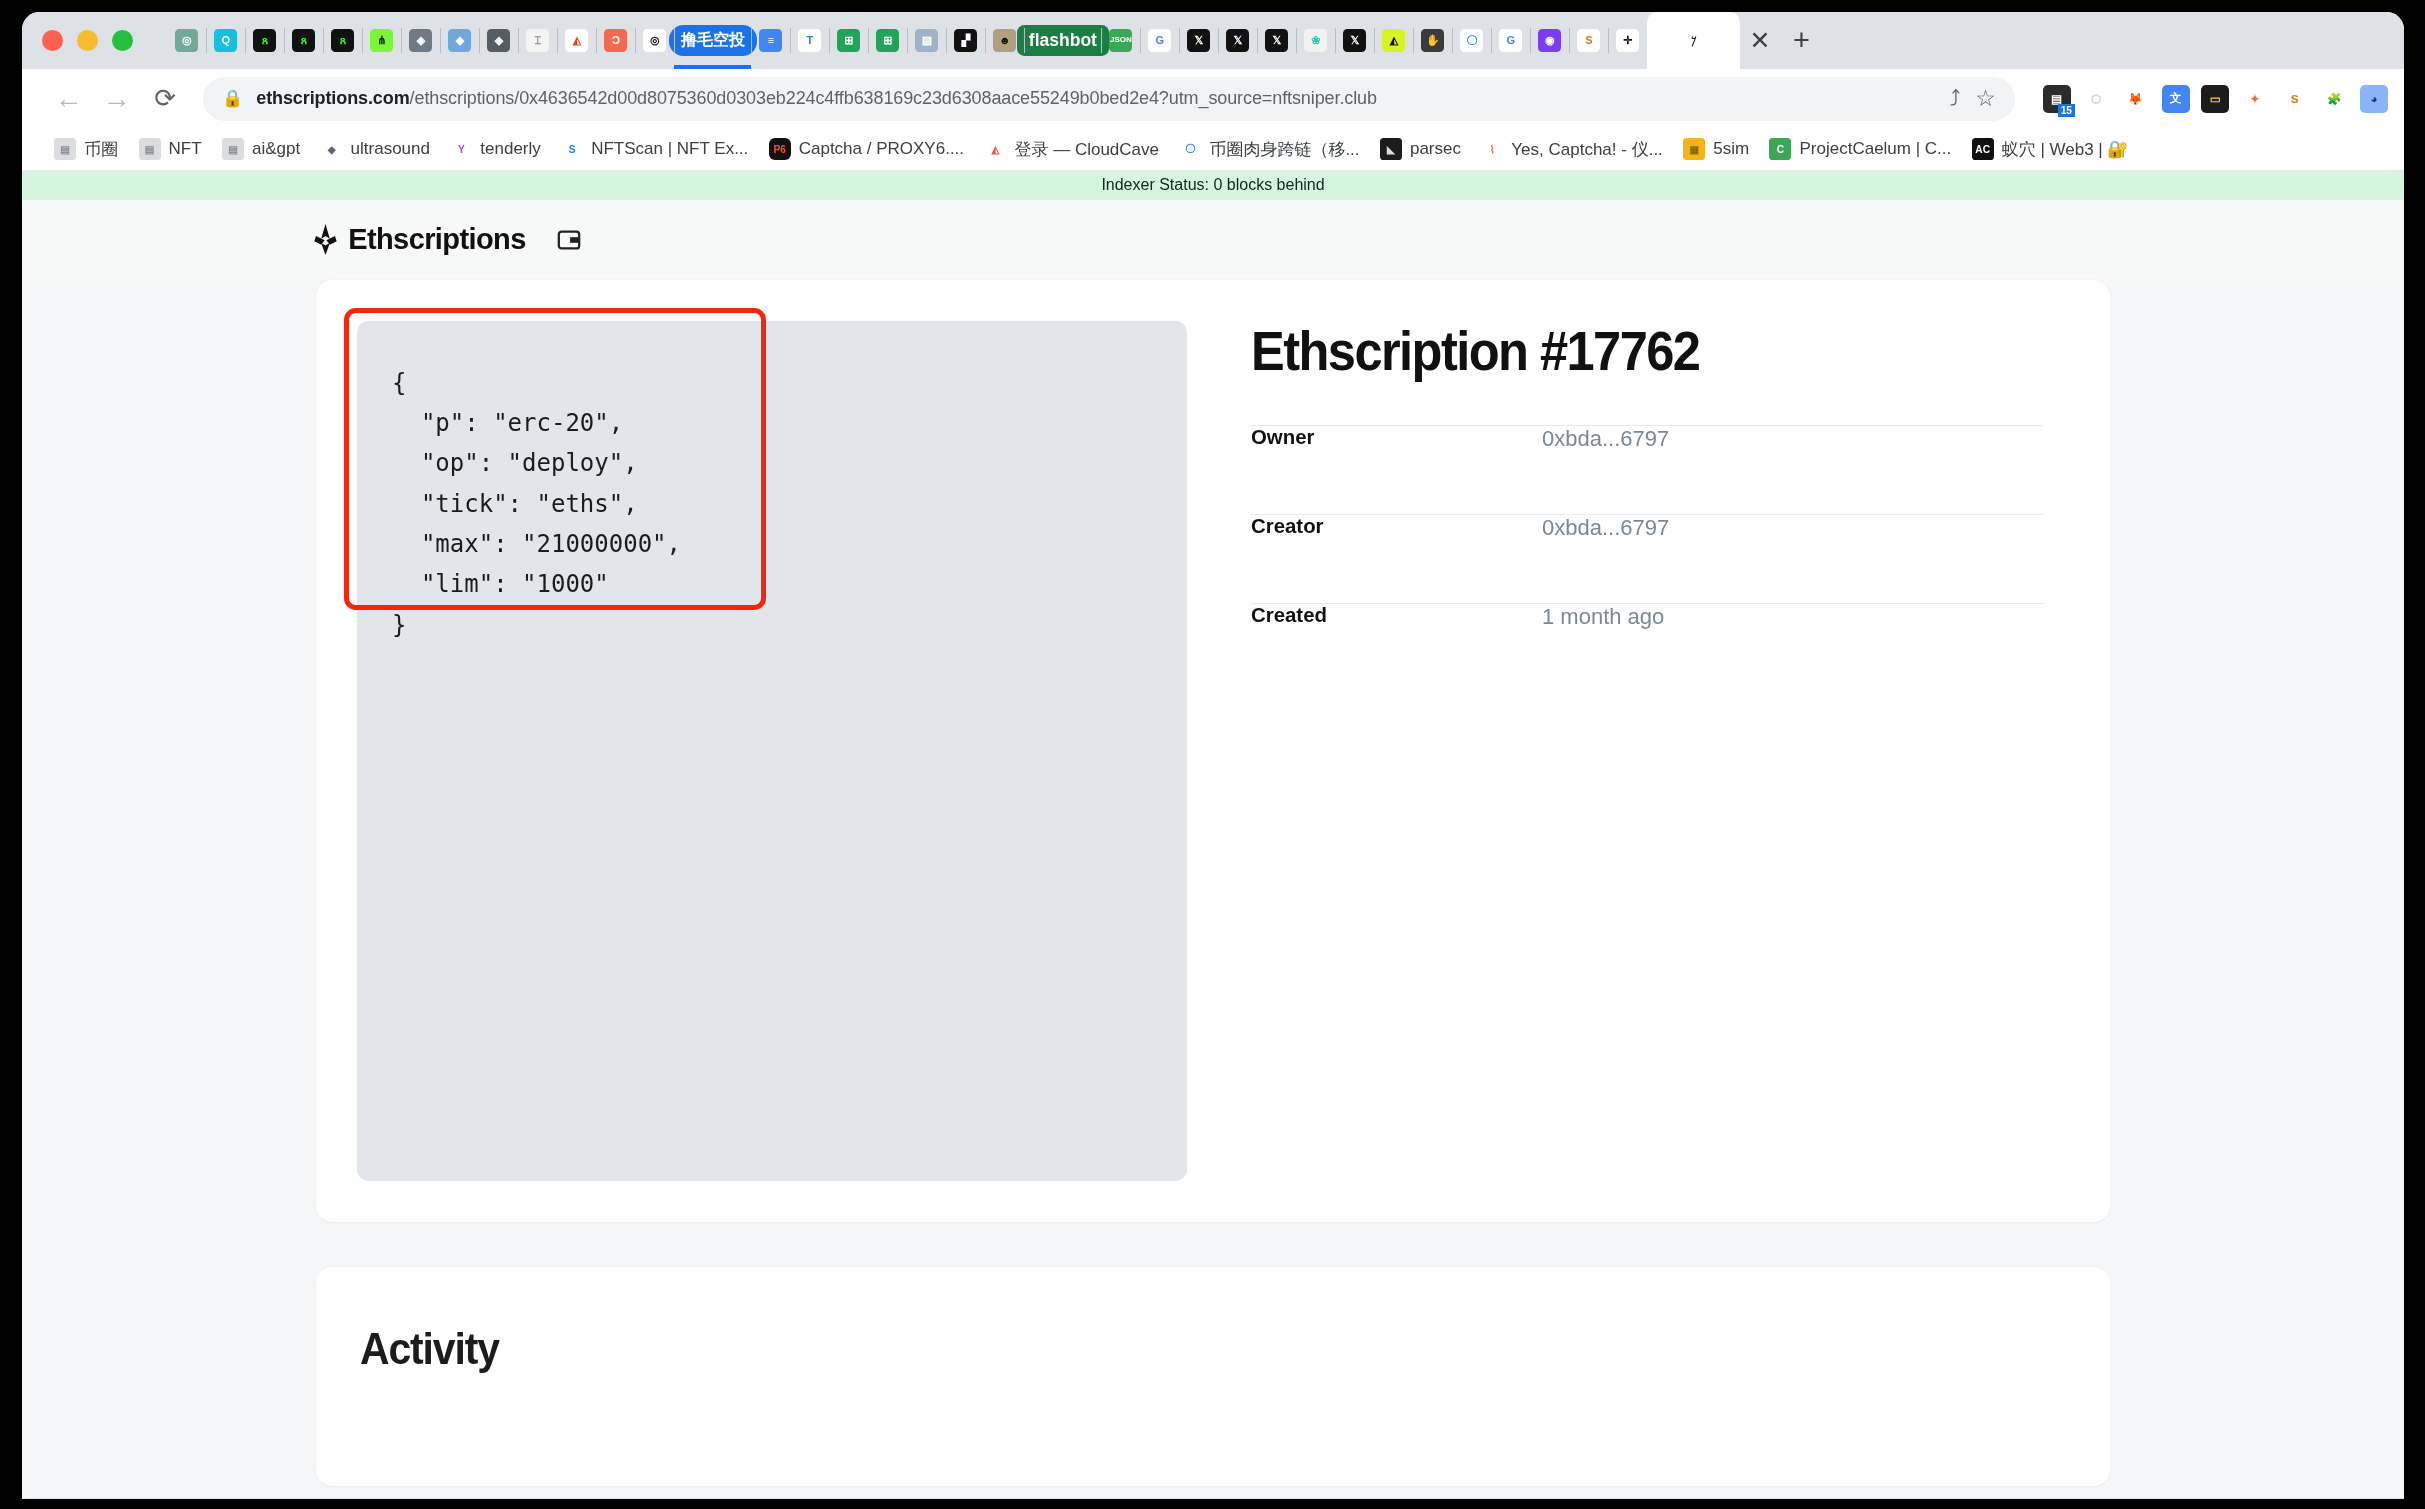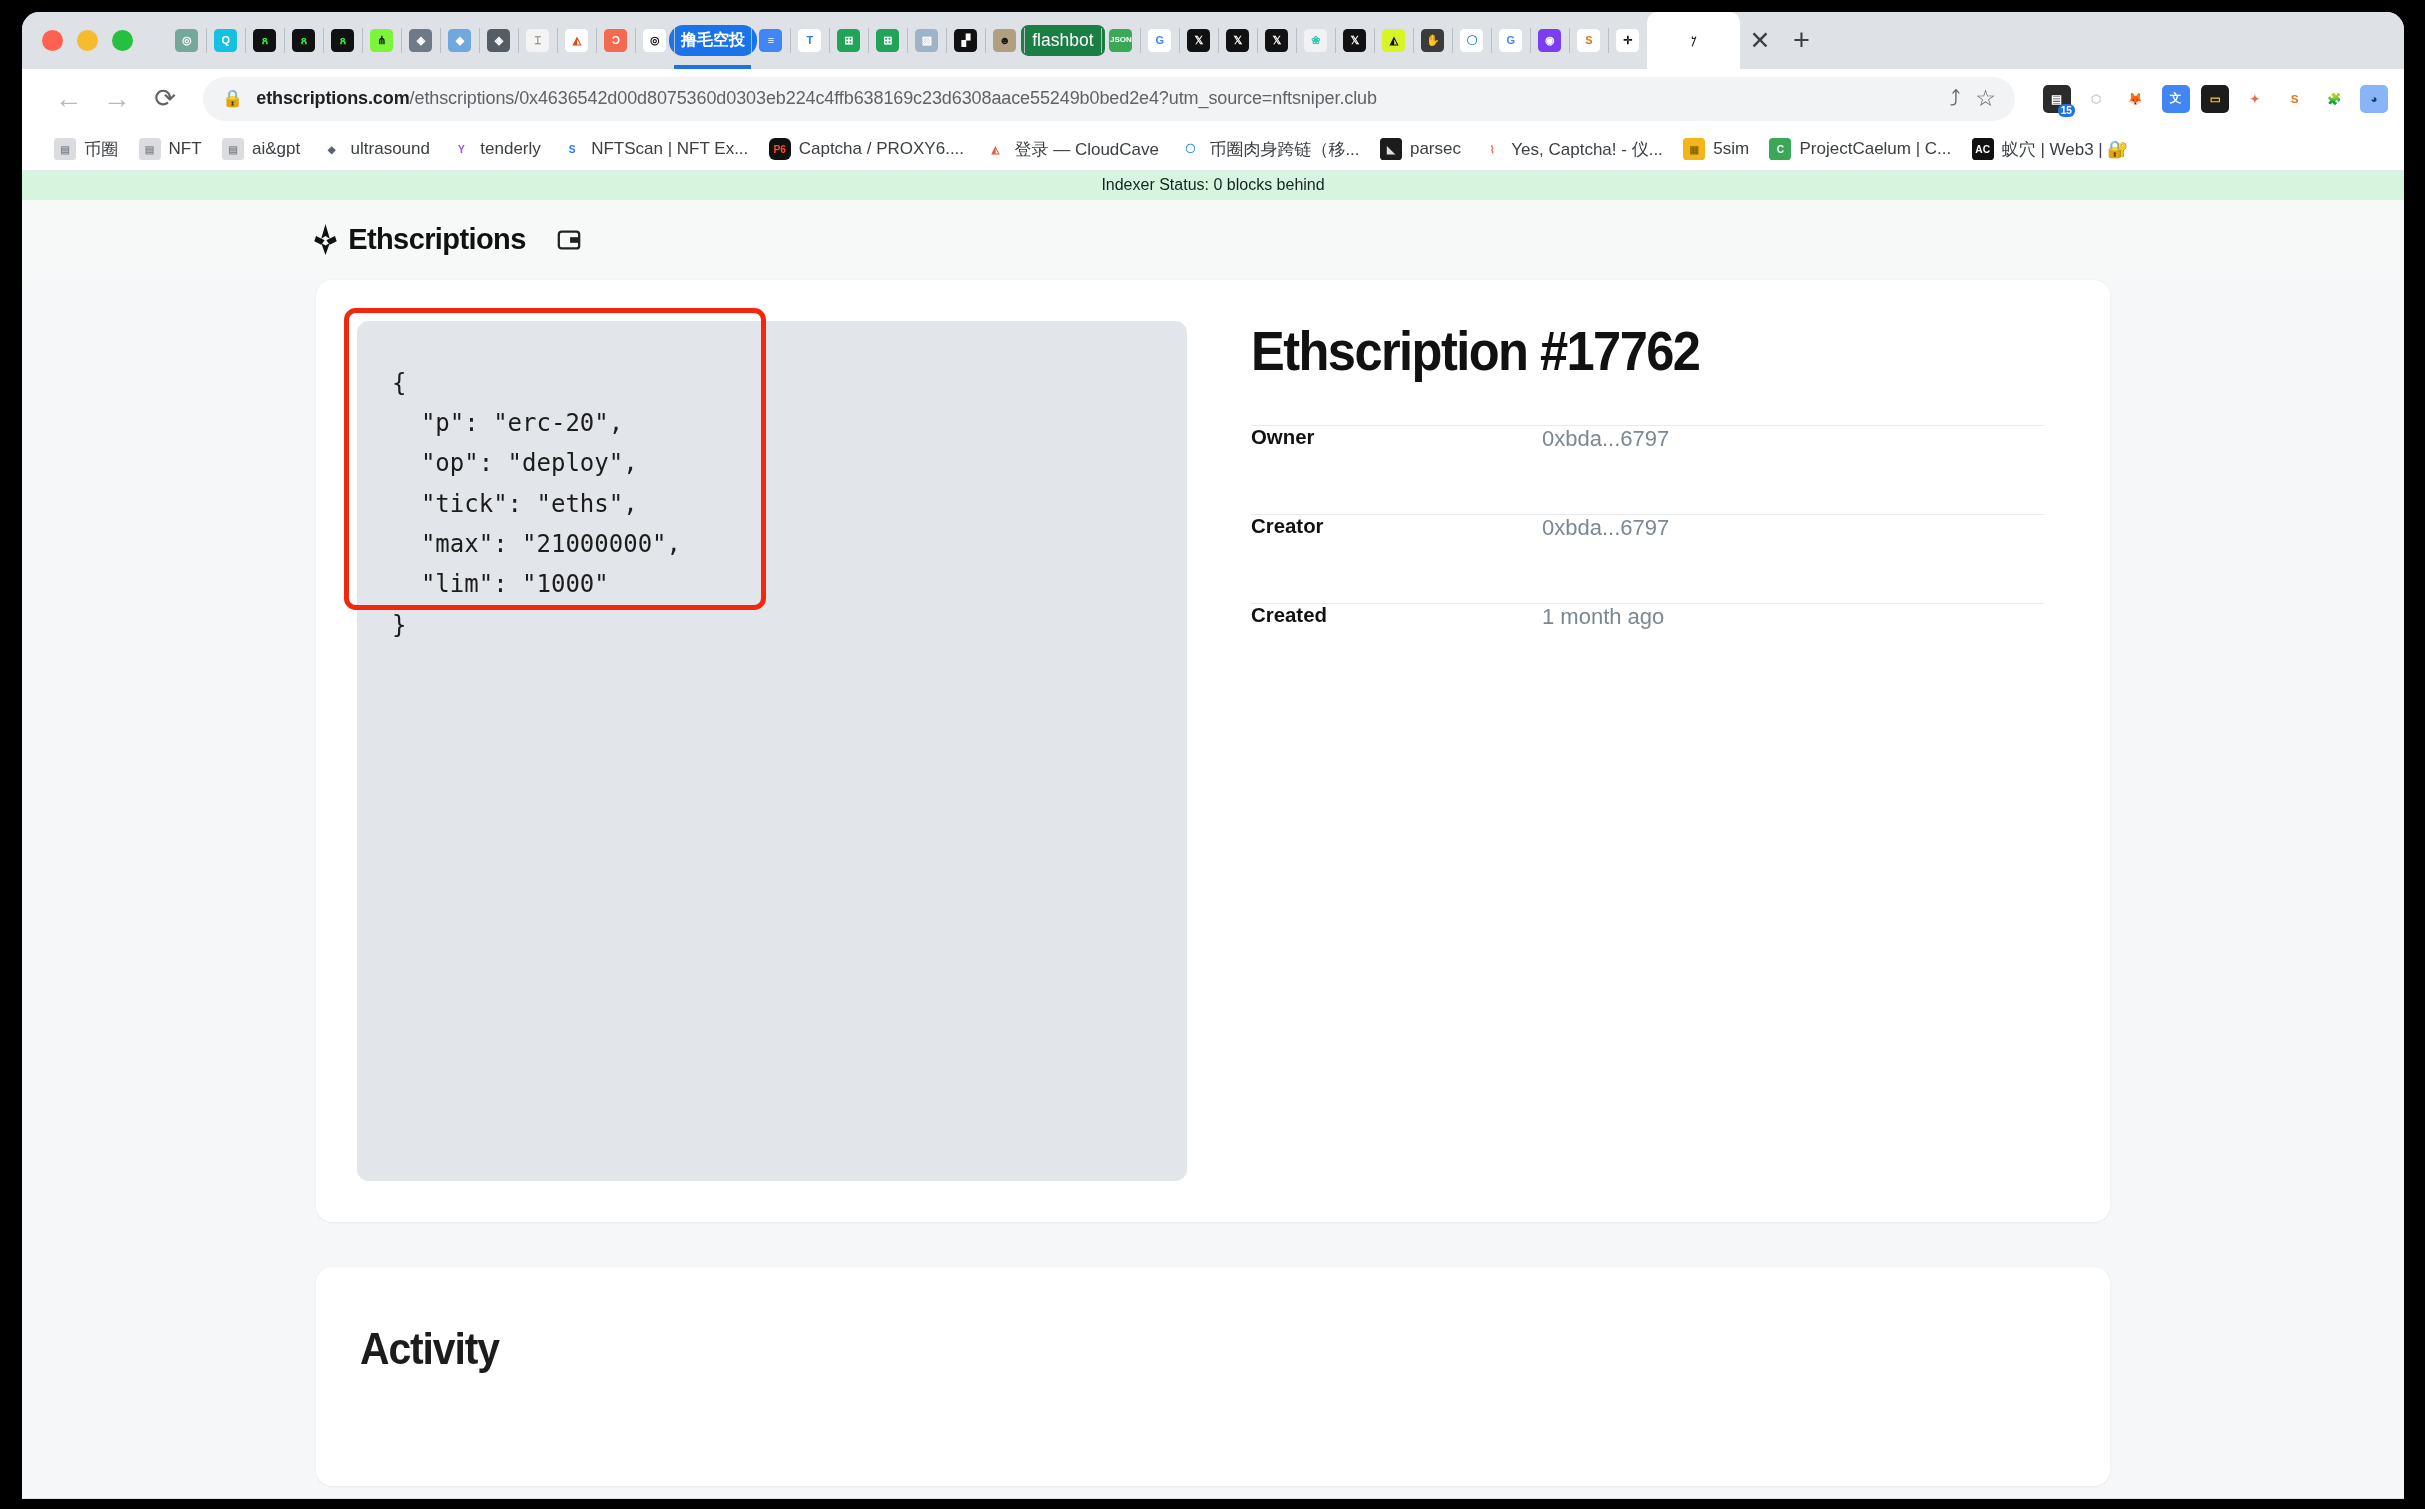--- a/index.html
+++ b/index.html
@@ -67,21 +67,21 @@
   .tab.active-tab::before { display: none; }
   .pill {
     background: #1a73e8; color: #fff;
     border-radius: 14.6px;
     padding: 5.1px 11.7px;
     font-size: 16px; font-weight: 700;
     white-space: nowrap;
   }
   .pill.greenish {
     background: #1a7e45; border-radius: 7.3px; font-size: 17.5px;
-    font-family: "Liberation Sans", sans-serif; font-weight: 400;
+    font-family: "Liberation Sans", sans-serif; font-weight: 700;
   }
   .tab-underline {
     position: absolute; left: 0; bottom: 0;
     height: 3.6px; background: #1a73e8; width: 100%;
   }
   .tabclose {
     width: 39px; height: 57px;
     display: flex; align-items: center; justify-content: center;
     font-size: 25px; color: #3c4043; font-weight: 300;
   }
@@ -130,21 +130,21 @@
     width: 28px; height: 28px;
     border-radius: 5.1px;
     display: flex; align-items: center; justify-content: center;
     font-size: 11.7px; color: #fff; font-weight: 700;
     position: relative;
     flex: 0 0 auto;
   }
   .ext .badge {
     position: absolute; right: -4.4px; bottom: -4.4px;
     background: #1a73e8; color: #fff;
-    border-radius: 6px;
+    border-radius: 0;
     font-size: 10.2px; padding: 0.7px 2.9px; line-height: 1.1;
     font-weight: 700;
   }
 
   
   #bookmarks {
     height: 42px;
     background: #fff;
     display: flex; align-items: center;
     padding-left: 22px;

